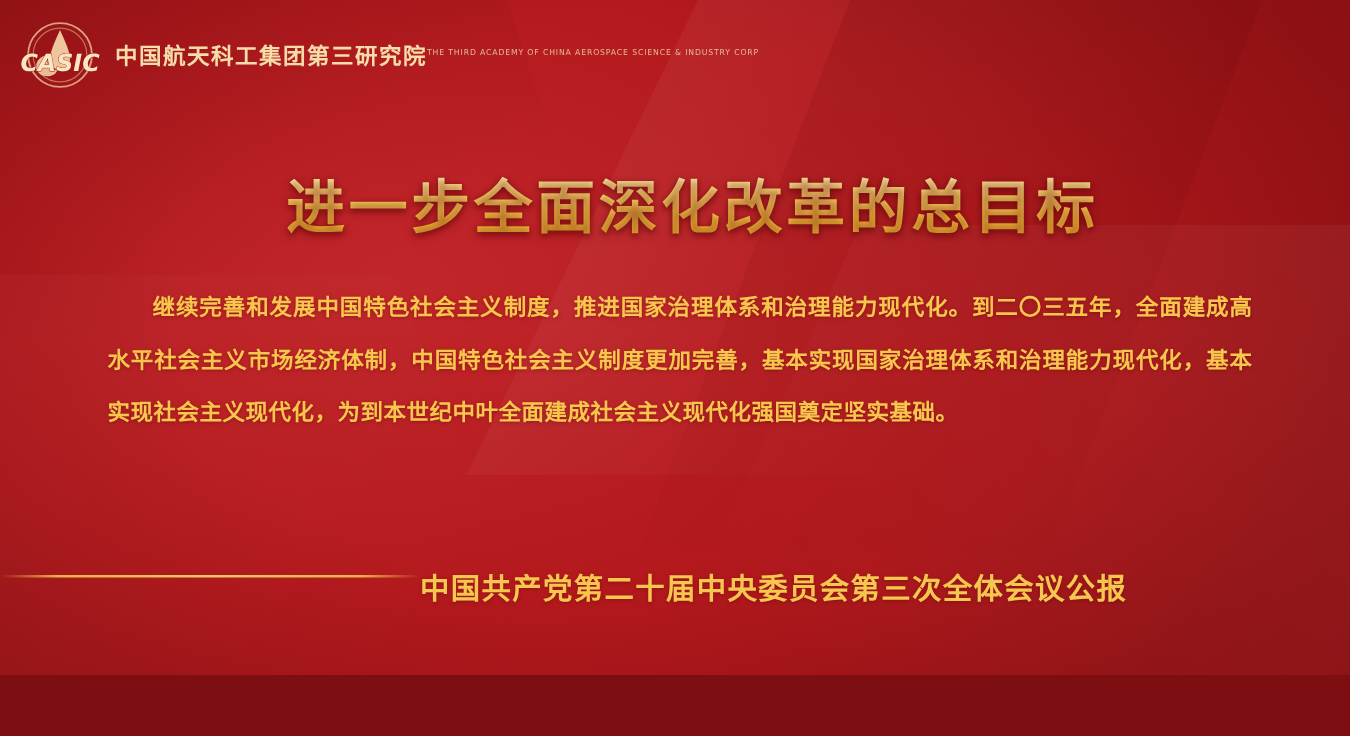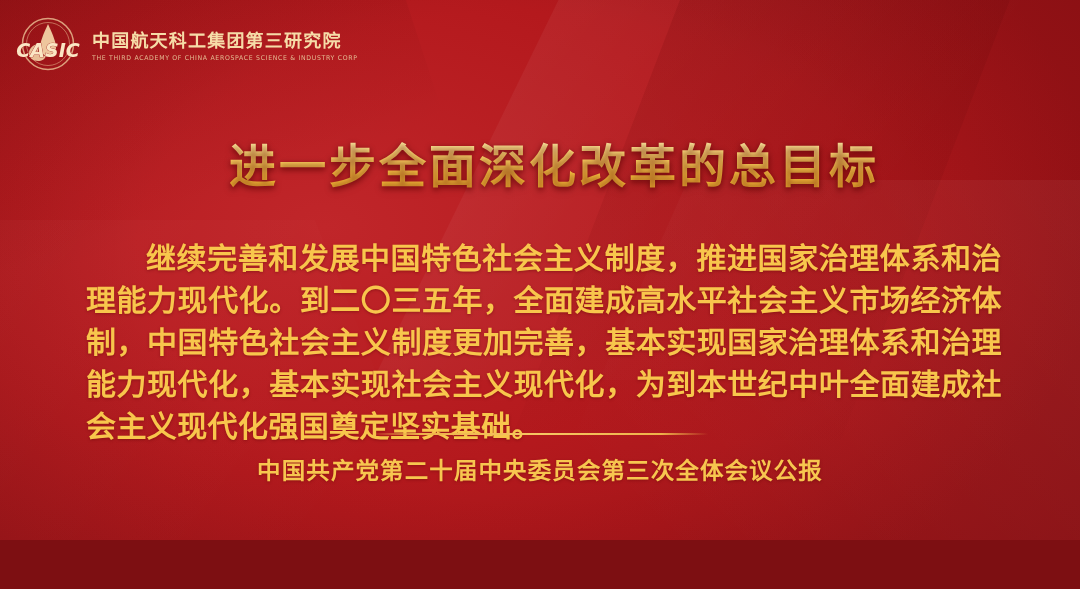--- a/index.html
+++ b/index.html
@@ -76,21 +76,21 @@
   }
   .logo-mark {
     position: relative;
     width: 64px;
     height: 62px;
     flex: 0 0 auto;
   }
   .logo-mark svg { display: block; }
   .brand-block {
     display: flex;
-    flex-direction: column;
+    flex-direction: row;
     justify-content: center;
     padding-top: 2px;
   }
   .brand-cn {
     font-size: 18px;
     font-weight: bold;
     letter-spacing: 1.2px;
     color: #f6dca8;
     line-height: 1.15;
     white-space: nowrap;
@@ -128,40 +128,40 @@
     margin-left: 28px;
   }
 
   
   .body-copy {
     position: absolute;
     top: 208px;
     left: 86px;
     width: 916px;
     z-index: 6;
-    font-size: 30px;
+    font-size: 18px;
     font-weight: bold;
     line-height: 42px;
     letter-spacing: 0.4px;
     color: #f8c64c;
     text-align: justify;
     text-align-last: left;
     text-indent: 2em;
     text-shadow: 0 1px 3px rgba(88,5,7,0.40);
   }
 
   
   .footer {
     position: absolute;
     left: 0;
     right: 0;
     bottom: 54px;
     z-index: 6;
     display: flex;
-    flex-direction: column;
+    flex-direction: row;
     align-items: center;
   }
   .footer-rule {
     width: 336px;
     height: 2px;
     background: linear-gradient(90deg, rgba(240,186,72,0) 0%, #eeb24a 14%, #f6c663 50%, #eeb24a 86%, rgba(240,186,72,0) 100%);
     margin-bottom: 17px;
   }
   .footer-text {
     font-size: 23.5px;

